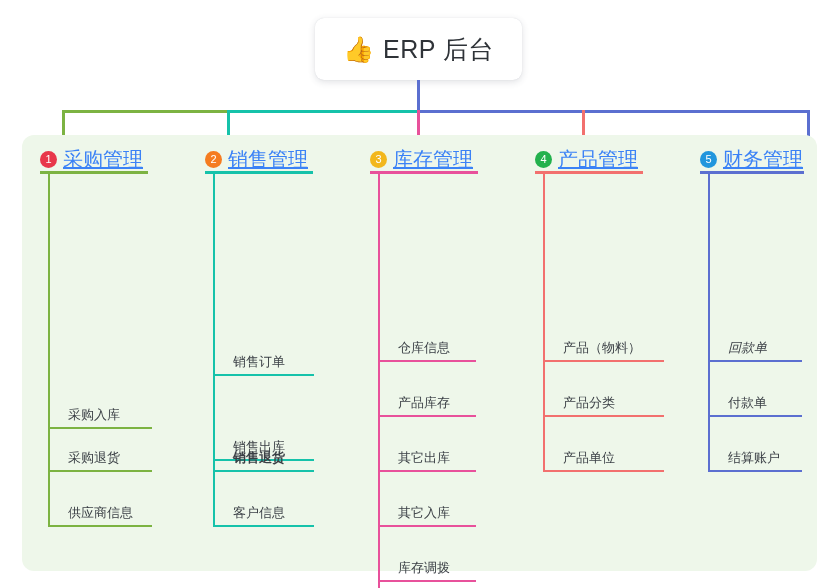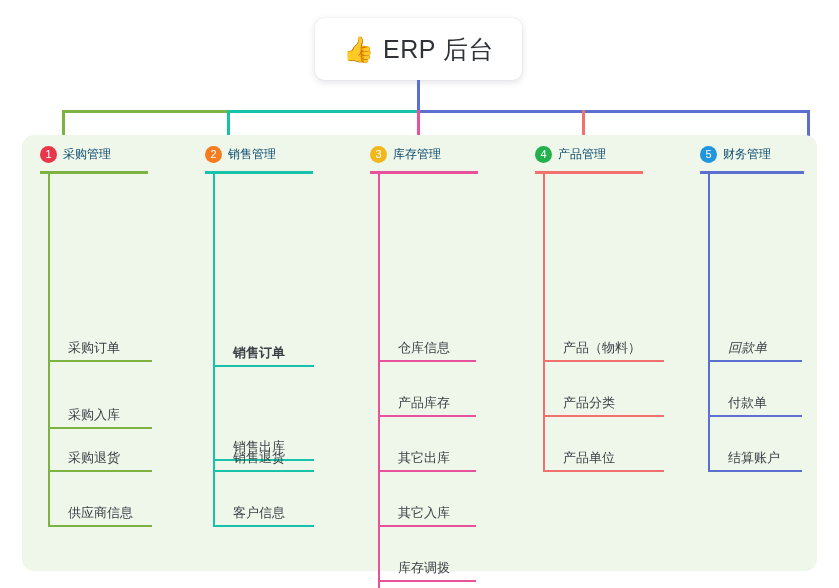--- a/index.html
+++ b/index.html
@@ -35,21 +35,21 @@
   .col{position:absolute;top:0;}
   .col-head{
     position:absolute;top:11px;left:0;display:flex;align-items:center;gap:6px;
     white-space:nowrap;
   }
   .badge{
     width:17px;height:17px;border-radius:50%;
     color:#fff;font-size:11px;line-height:17px;text-align:center;
     display:inline-block;flex:none;font-weight:400;
   }
-  .col-title{font-size:12px;color:#0c4a6e;}
+  .col-title{font-size:20px;color:#3b82f6;text-decoration:underline;}
   .head-rule{position:absolute;left:0;height:3px;top:36px;}
 
   .spine{position:absolute;width:2px;left:8px;}
 
   .leaf{position:absolute;left:22px;}
   .leaf-text{
     font-size:13px;color:#3a3f45;white-space:nowrap;
     position:absolute;left:6px;bottom:5px;
   }
   .leaf-rule{position:absolute;left:0;bottom:0;height:2px;}
@@ -84,25 +84,20 @@
 
        <div class="col-head">
          <span class="badge" style="background:#e8374a;">1</span>
          <span class="col-title">采购管理</span>
        </div>
 
        <div class="head-rule" style="width:108px;background:#7cb342;"></div>
 
        <div class="spine" style="top:38px;height:354px;background:#7cb342;"></div>
 
-       <div class="leaf" style="top:201px;width:90px;height:26px;">
-              <span class="leaf-stub" style="background:#7cb342;"></span>
-              <span class="leaf-text">采购订单</span>
-              <span class="leaf-rule" style="width:90px;background:#7cb342;"></span>
-            </div>
         <div class="leaf" style="top:268px;width:90px;height:26px;font-family:Liberation Mono, monospace;">
               <span class="leaf-stub" style="background:#7cb342;"></span>
               <span class="leaf-text">采购入库</span>
               <span class="leaf-rule" style="width:90px;background:#7cb342;"></span>
             </div>
         <div class="leaf" style="top:311px;width:90px;height:26px;">
               <span class="leaf-stub" style="background:#7cb342;"></span>
               <span class="leaf-text">采购退货</span>
               <span class="leaf-rule" style="width:90px;background:#7cb342;"></span>
             </div>
@@ -116,31 +111,31 @@
 
        <div class="col-head">
          <span class="badge" style="background:#f57c20;">2</span>
          <span class="col-title">销售管理</span>
        </div>
 
        <div class="head-rule" style="width:108px;background:#16c2aa;"></div>
 
        <div class="spine" style="top:38px;height:354px;background:#16c2aa;"></div>
 
-       <div class="leaf" style="top:206px;width:87px;height:26px;font-weight:bold;">
+       <div class="leaf" style="top:215px;width:87px;height:26px;">
               <span class="leaf-stub" style="background:#16c2aa;"></span>
               <span class="leaf-text">销售订单</span>
               <span class="leaf-rule" style="width:87px;background:#16c2aa;"></span>
             </div>
         <div class="leaf" style="top:256px;width:87px;height:26px;margin-top:44px;">
               <span class="leaf-stub" style="background:#16c2aa;"></span>
               <span class="leaf-text">销售出库</span>
               <span class="leaf-rule" style="width:87px;background:#16c2aa;"></span>
             </div>
-        <div class="leaf" style="top:311px;width:87px;height:26px;">
+        <div class="leaf" style="top:311px;width:87px;height:26px;font-weight:bold;">
               <span class="leaf-stub" style="background:#16c2aa;"></span>
               <span class="leaf-text">销售退货</span>
               <span class="leaf-rule" style="width:87px;background:#16c2aa;"></span>
             </div>
         <div class="leaf" style="top:366px;width:87px;height:26px;font-family:Liberation Serif, serif;">
               <span class="leaf-stub" style="background:#16c2aa;"></span>
               <span class="leaf-text">客户信息</span>
               <span class="leaf-rule" style="width:87px;background:#16c2aa;"></span>
             </div>
      </div>

